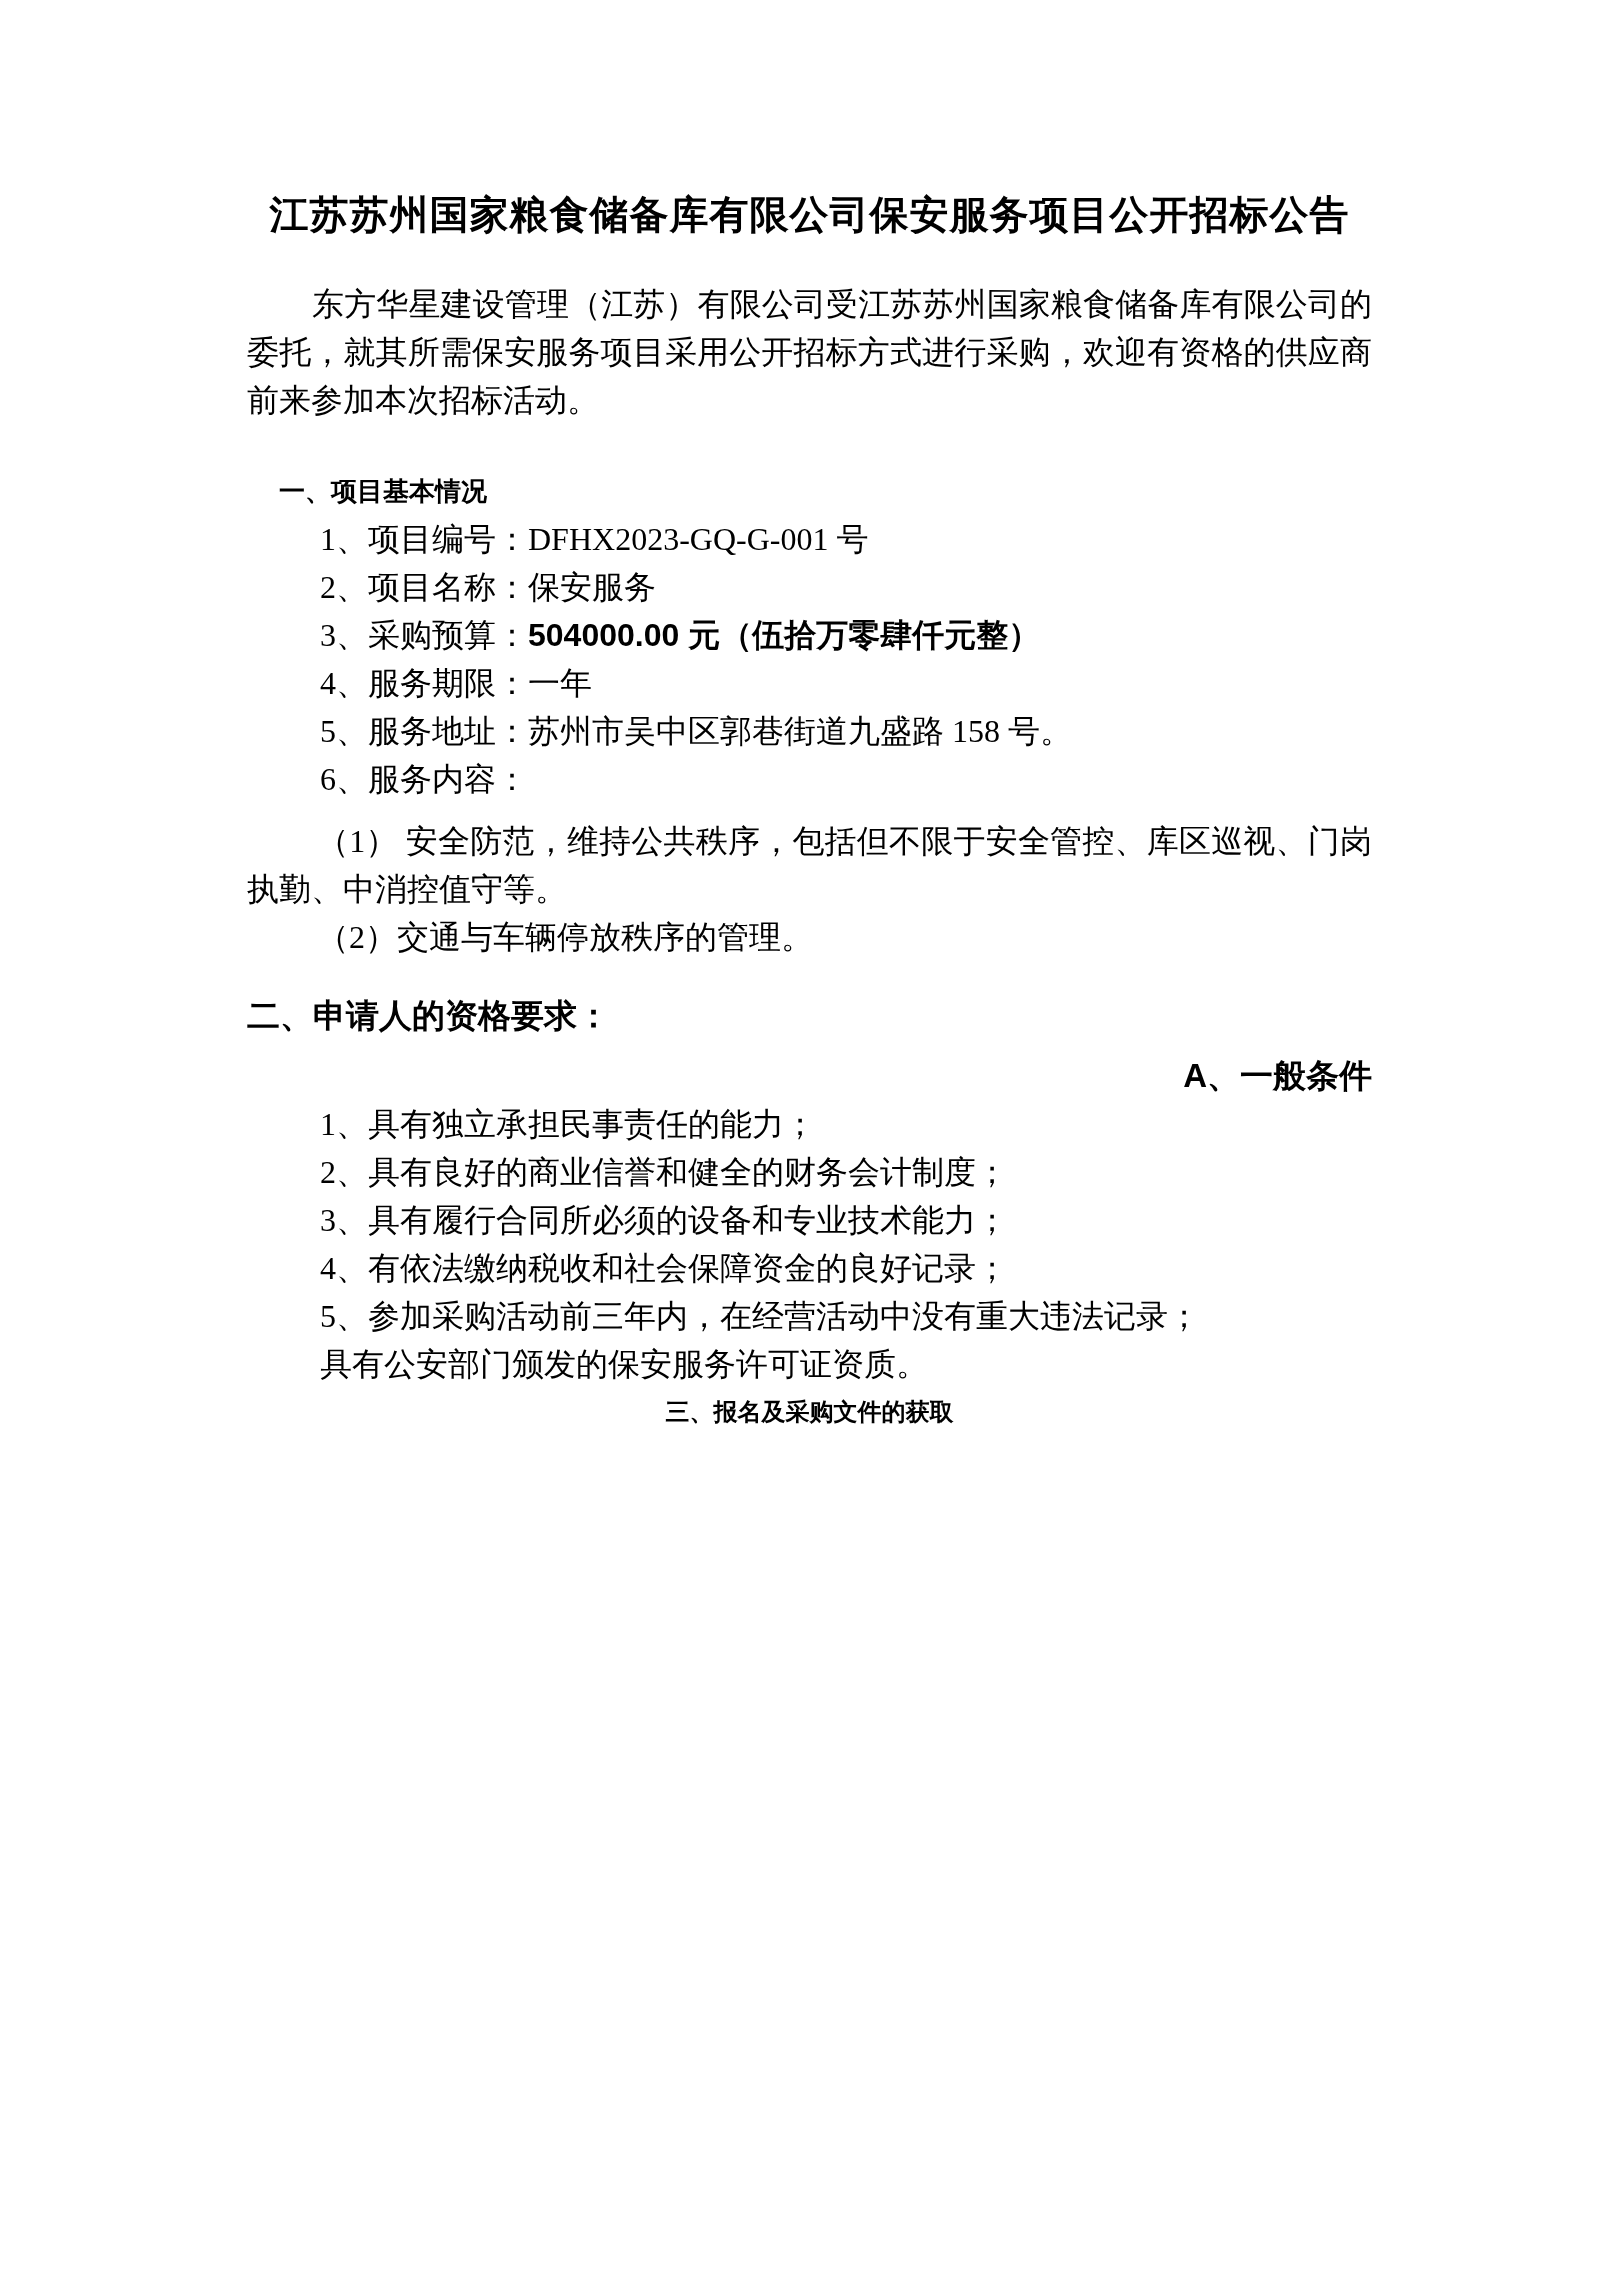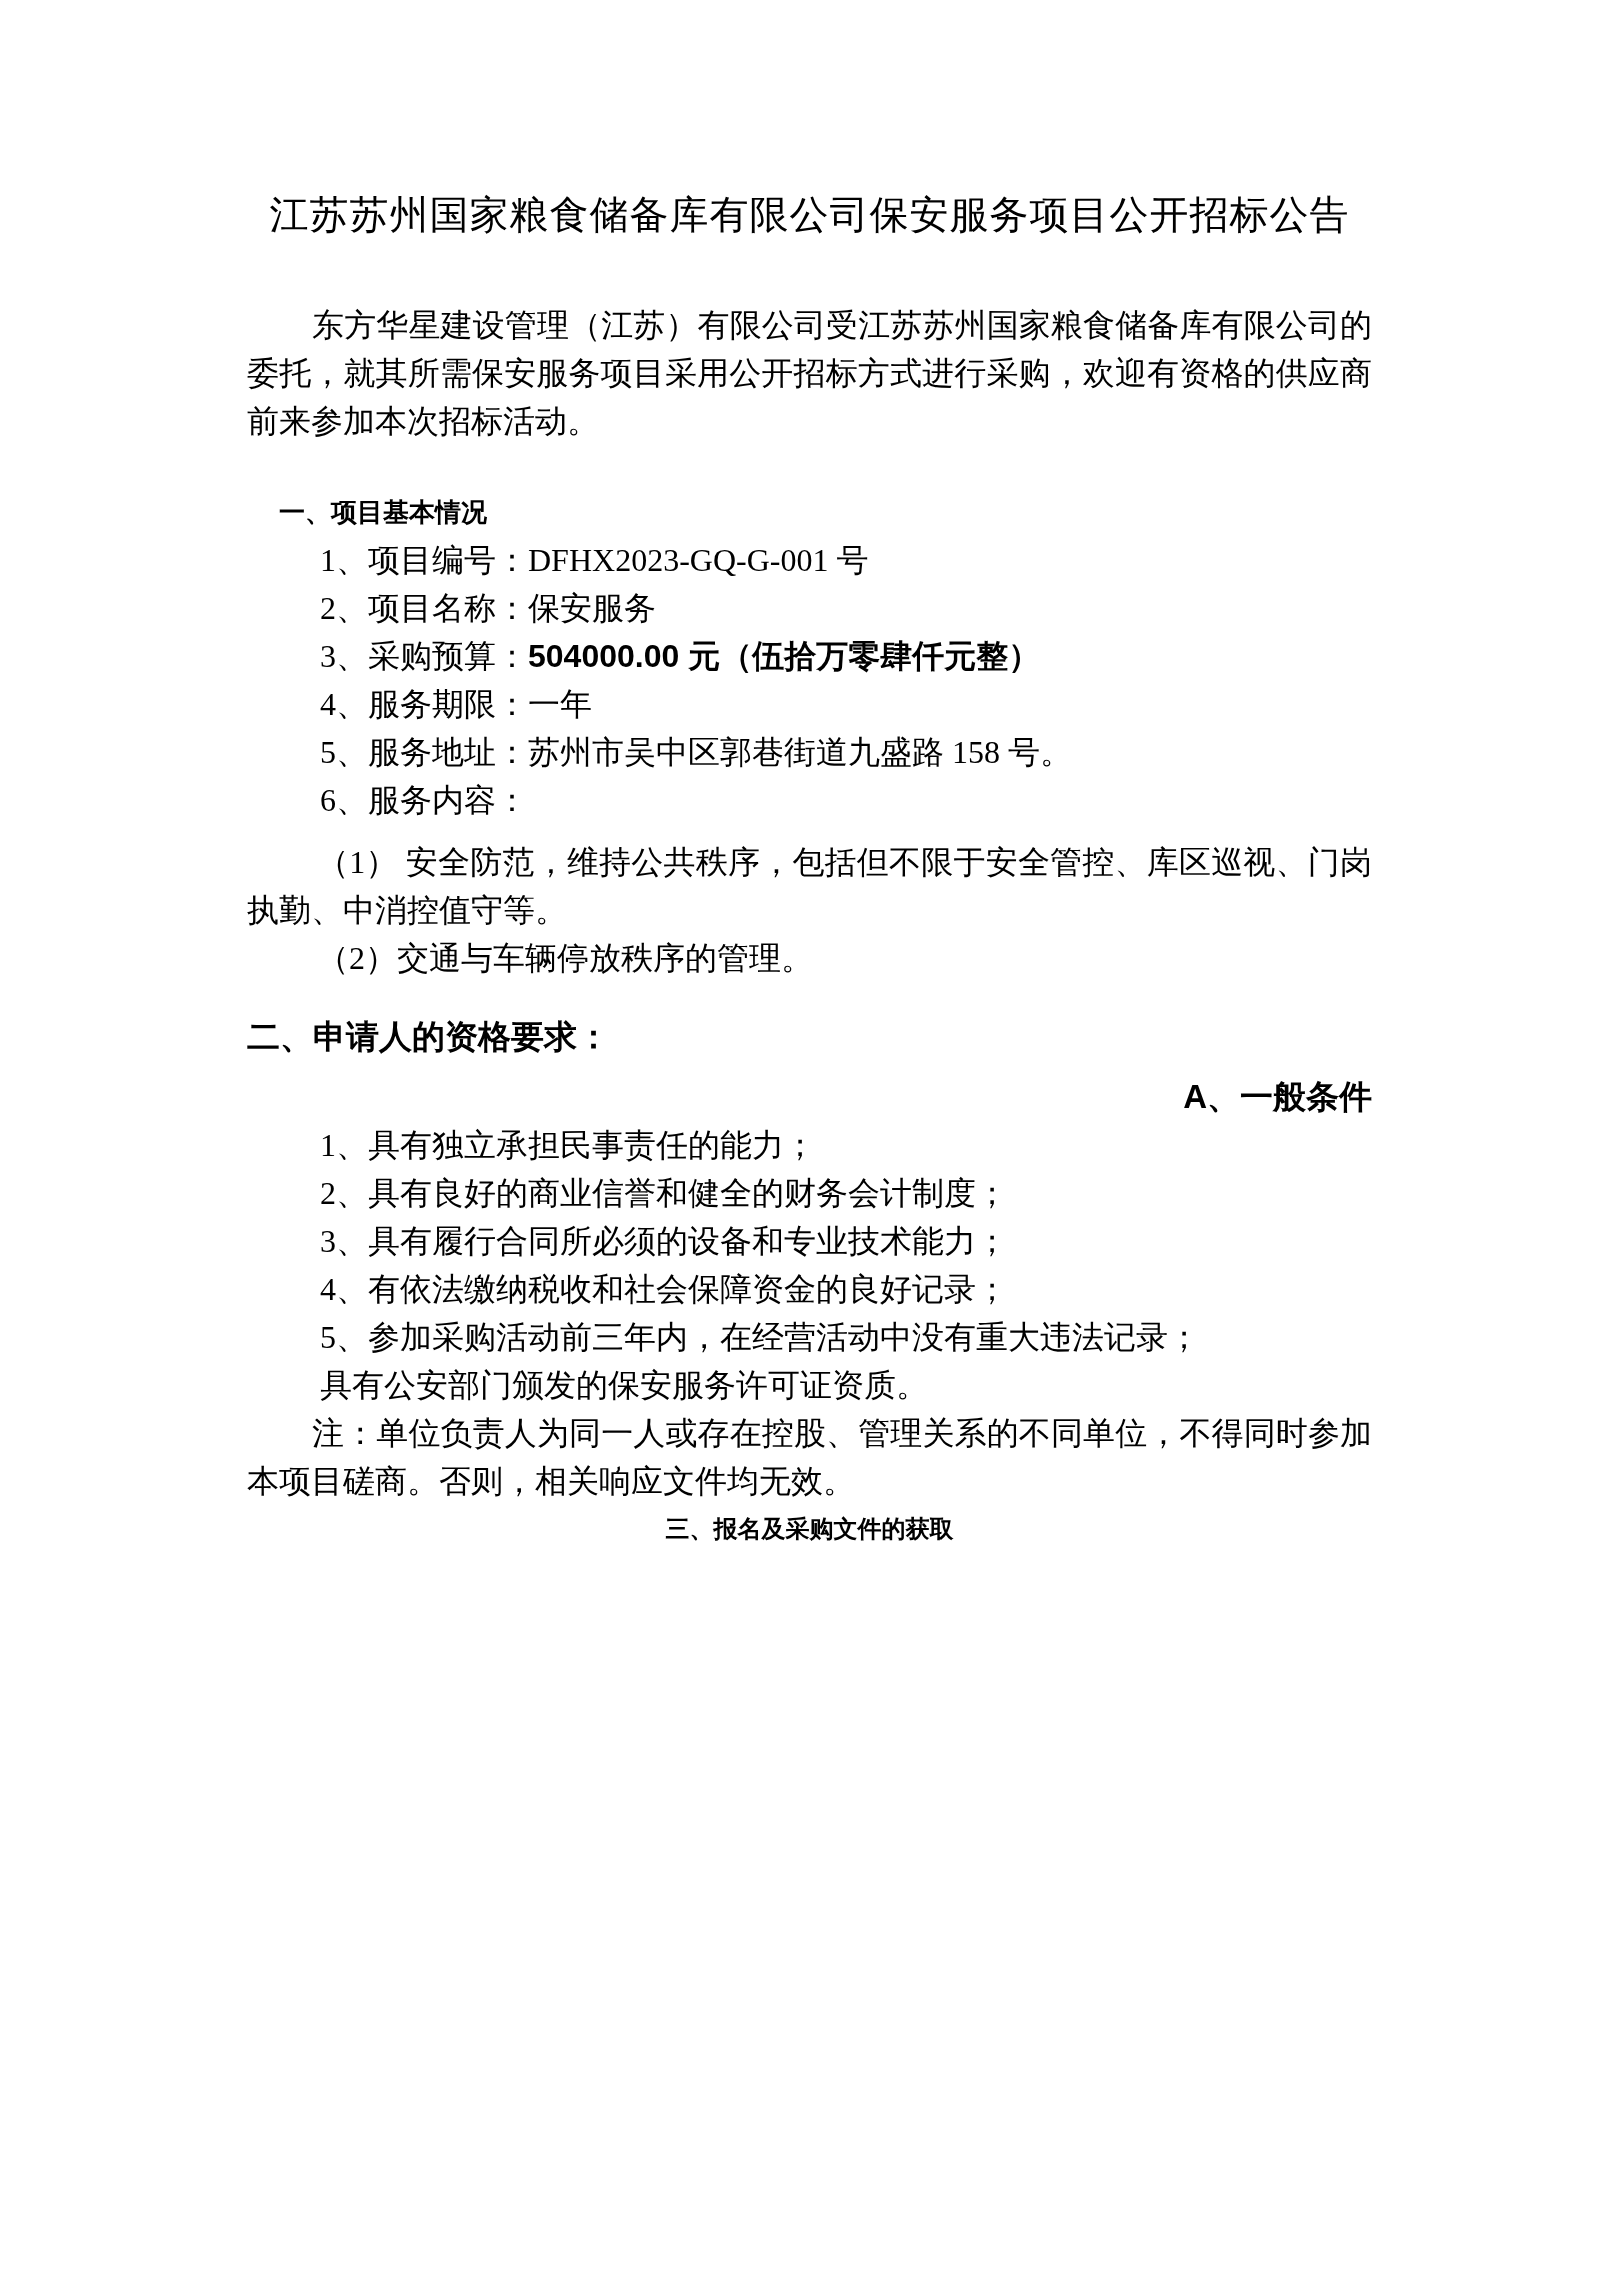--- a/index.html
+++ b/index.html
@@ -15,25 +15,25 @@
     font-size: 32px;
   }
   .page {
     box-sizing: border-box;
     width: 1621px;
     min-height: 2293px;
     padding: 191px 249px 59px 247px;
     background: #ffffff;
   }
   .doc-title {
-    margin: 0 0 63px 0;
+    margin: 0 0 42px 0;
     font-family: "Liberation Sans", "DejaVu Sans", sans-serif;
     font-size: 39px;
     line-height: 47px;
-    font-weight: normal;
+    font-weight: bold;
     text-align: center;
     letter-spacing: 1px;
   }
   p {
     margin: 0;
     line-height: 48px;
     text-align: justify;
   }
   .indent2 {
     text-indent: 65px;
@@ -114,18 +114,17 @@
 
   <p class="plain-item">1、具有独立承担民事责任的能力；</p>
   <p class="plain-item">2、具有良好的商业信誉和健全的财务会计制度；</p>
   <p class="plain-item">3、具有履行合同所必须的设备和专业技术能力；</p>
   <p class="plain-item">4、有依法缴纳税收和社会保障资金的良好记录；</p>
   <p class="plain-item">5、参加采购活动前三年内，在经营活动中没有重大违法记录；</p>
 
 
   <p class="plain-item">具有公安部门颁发的保安服务许可证资质。</p>
 
-  <p class="indent2">注：单位负责人为同一人或存在控股、管理关系的不同单位，不得同时参加本项目磋商。否则，相关响应文件均无效。</p>
 
   <p class="heading-3">三、报名及采购文件的获取</p>
 
 </div>
 
 
 </body></html>

